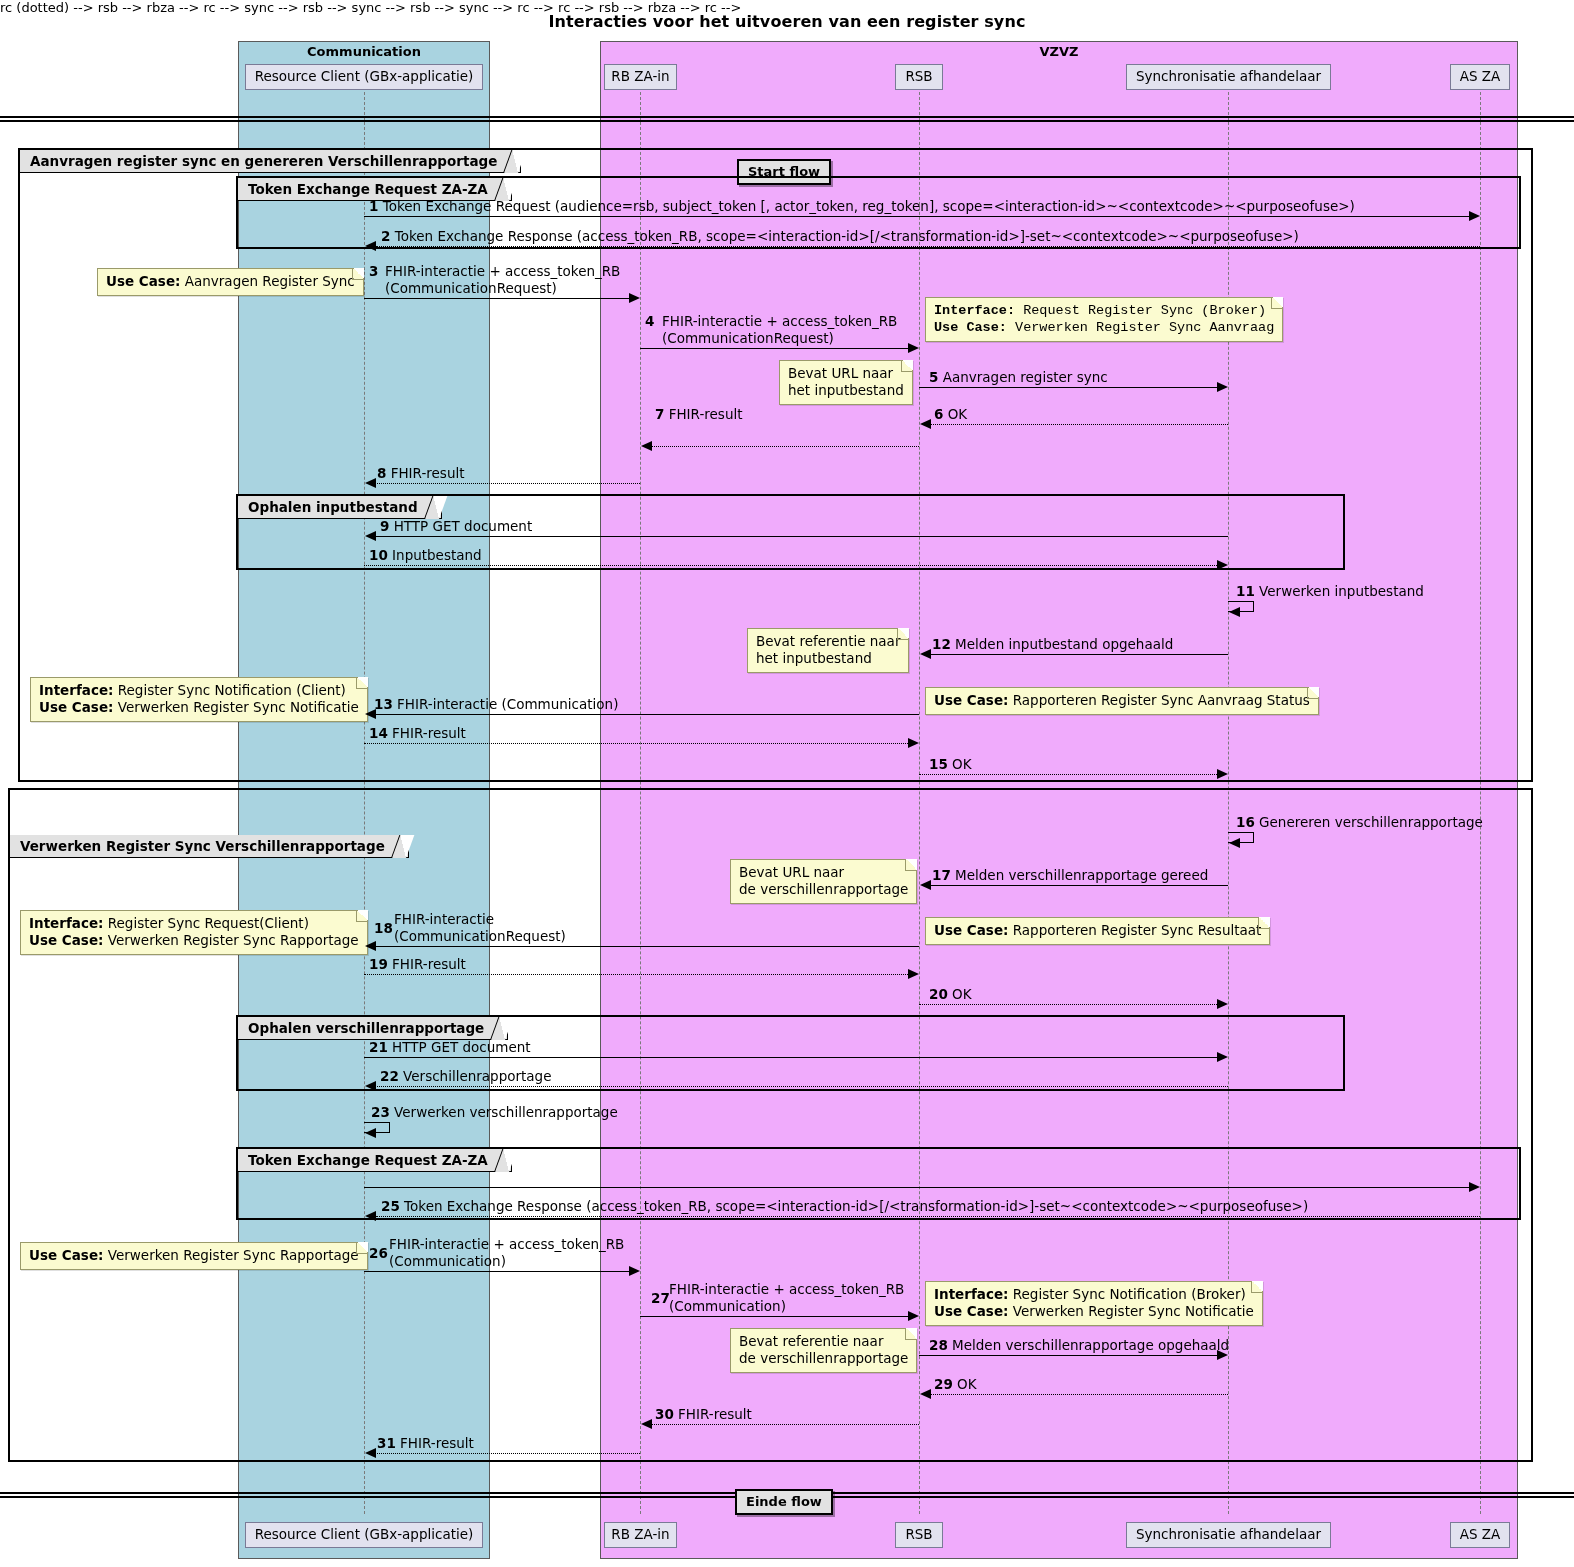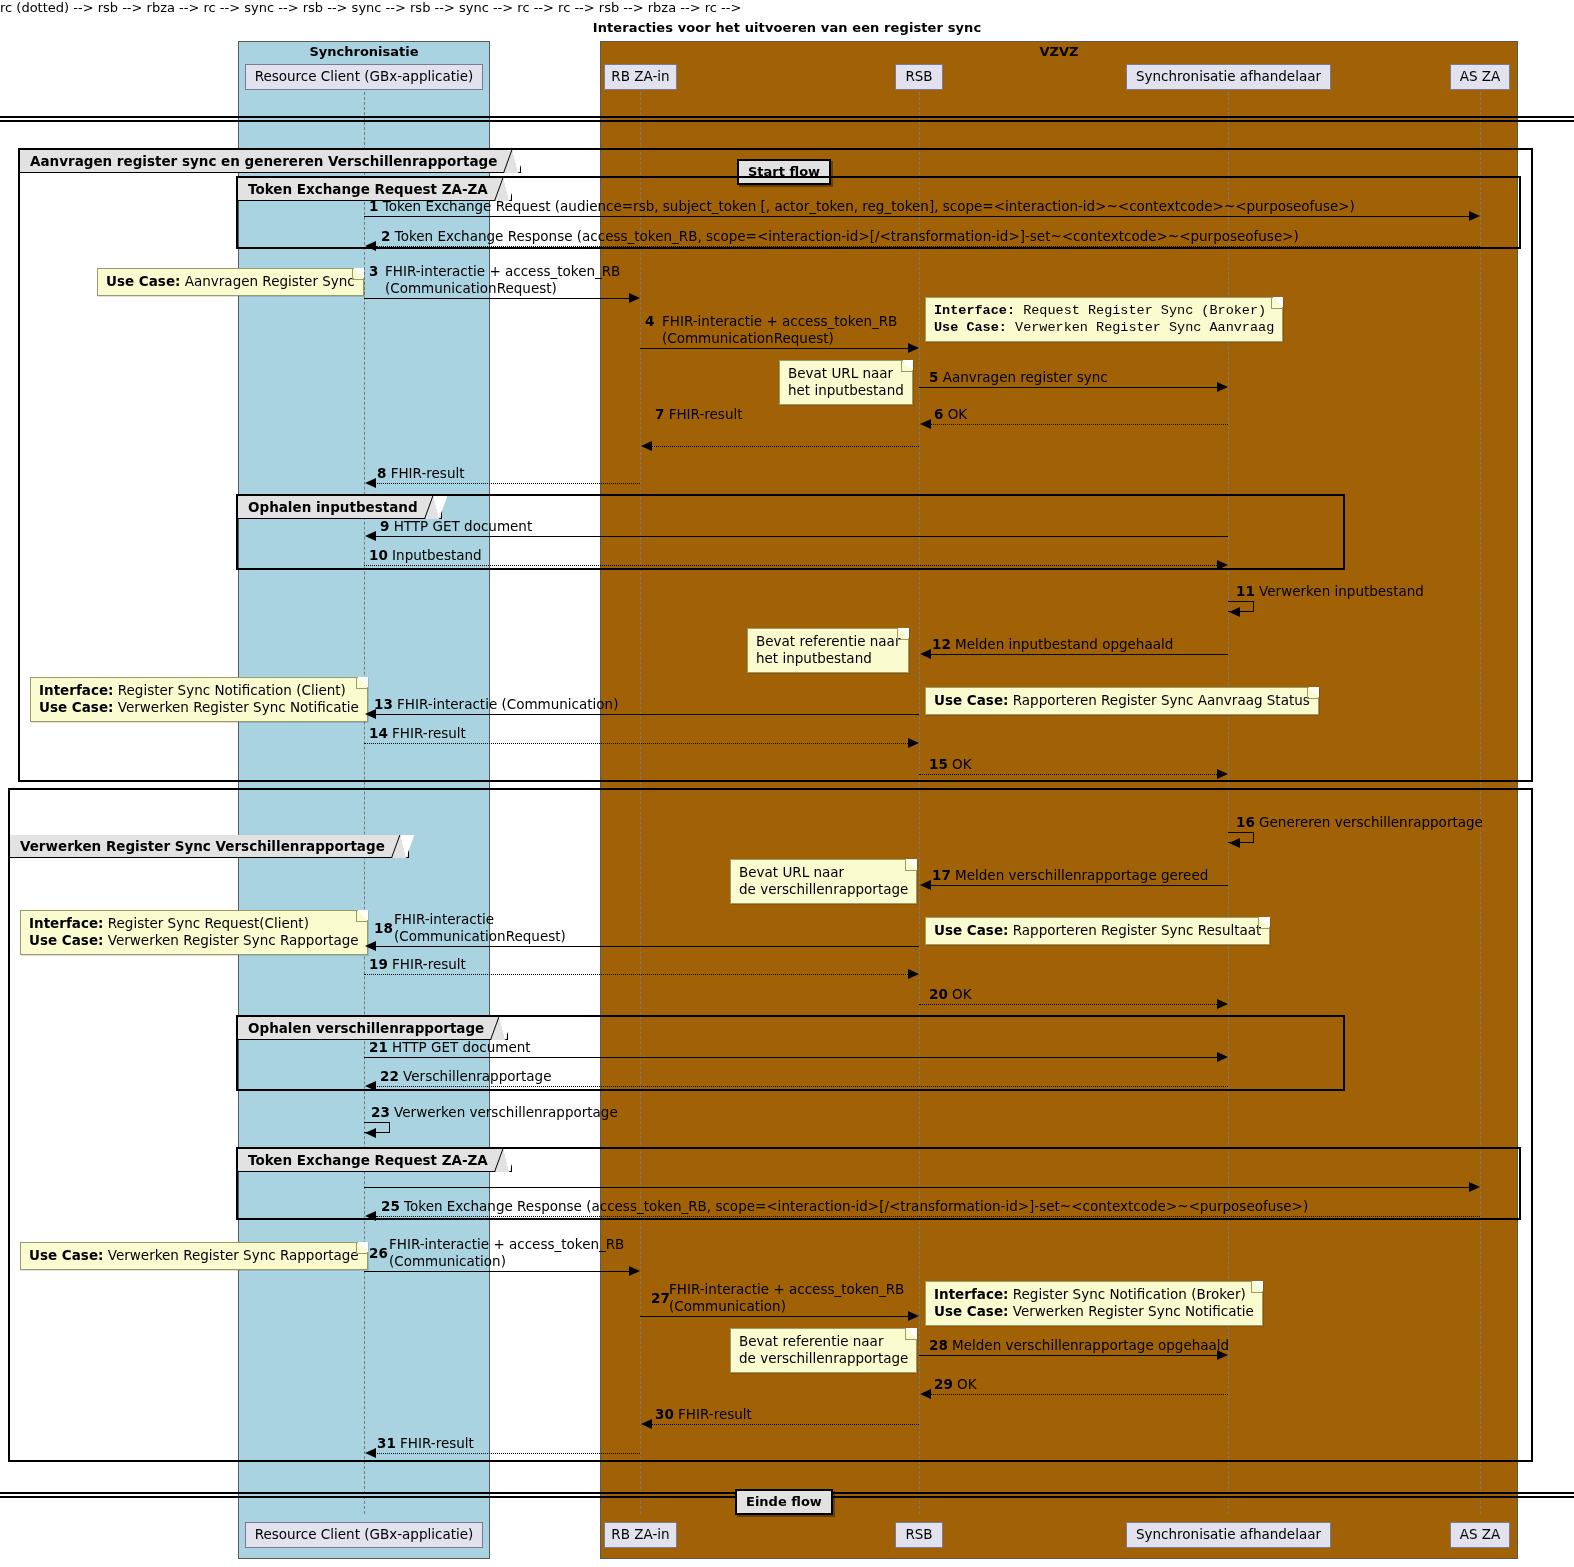--- a/index.html
+++ b/index.html
@@ -10,32 +10,32 @@
     font-size:13px;color:#000;
     overflow:hidden;
   }
   #stage{position:relative;width:1574px;height:1567px;}
 
   
   .abs{position:absolute;box-sizing:border-box;}
 
   
   .diagram-title{
-    left:0;top:20px;width:1574px;text-align:center;
-    font-weight:bold;font-size:13px;letter-spacing:.1px;
+    left:0;top:12px;width:1574px;text-align:center;
+    font-weight:bold;font-size:16px;letter-spacing:.1px;
   }
 
   
   .pbox{border:1px solid #5a5a5a;}
   .pbox .pbox-title{
     position:absolute;left:0;top:2px;width:100%;
     text-align:center;font-weight:bold;font-size:13px;
   }
   .pbox-za{background:#a9d3e0;}
-  .pbox-vzvz{background:#a16207;}
+  .pbox-vzvz{background:#f0abfc;}
 
   
   .plabel{
     background:#e2e2ef;border:1px solid #7a7a96;
     font-size:13.5px;line-height:1;
     display:flex;align-items:center;justify-content:center;
     text-align:center;white-space:nowrap;
   }
 
   
@@ -107,21 +107,21 @@
 </head>
 <body>
 
 <div id="stage">
 
   
   <div class="abs diagram-title">Interacties voor het uitvoeren van een register sync</div>
 
   
   <div class="abs pbox pbox-za" style="left:238px;top:41px;width:252px;height:1518px;">
-    <div class="pbox-title">Synchronisatie</div>
+    <div class="pbox-title">Communication</div>
   </div>
 
   
   <div class="abs pbox pbox-vzvz" style="left:600px;top:41px;width:918px;height:1518px;">
     <div class="pbox-title">VZVZ</div>
   </div>
 
   
   <div class="abs lifeline" style="left:364px;top:92px;height:1422px;"></div>
   <div class="abs lifeline" style="left:640px;top:92px;height:1422px;"></div>

